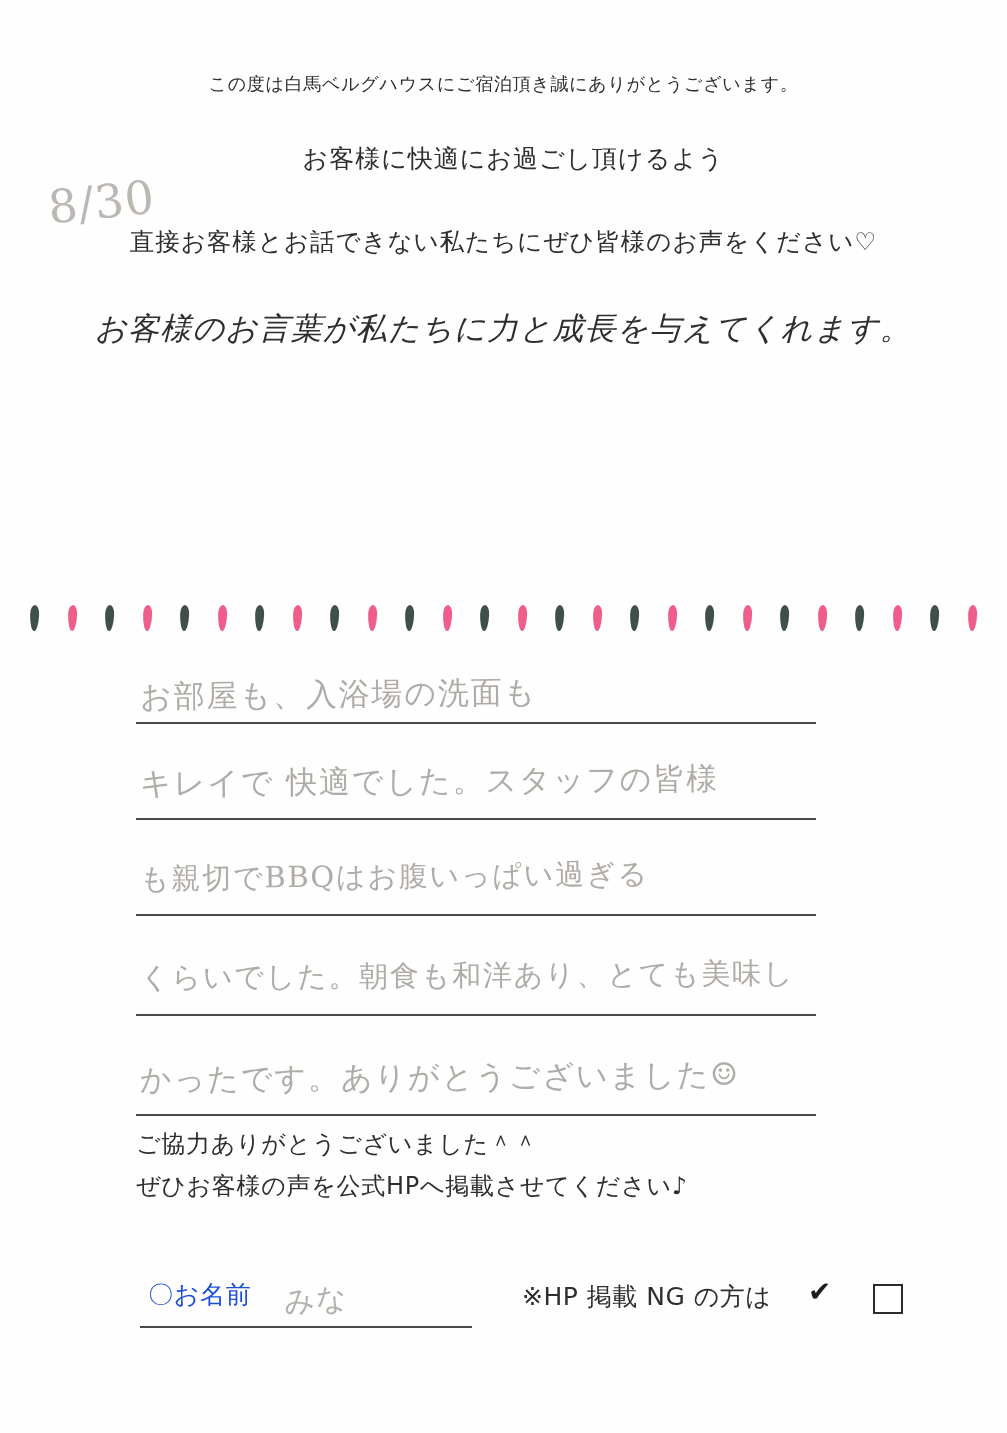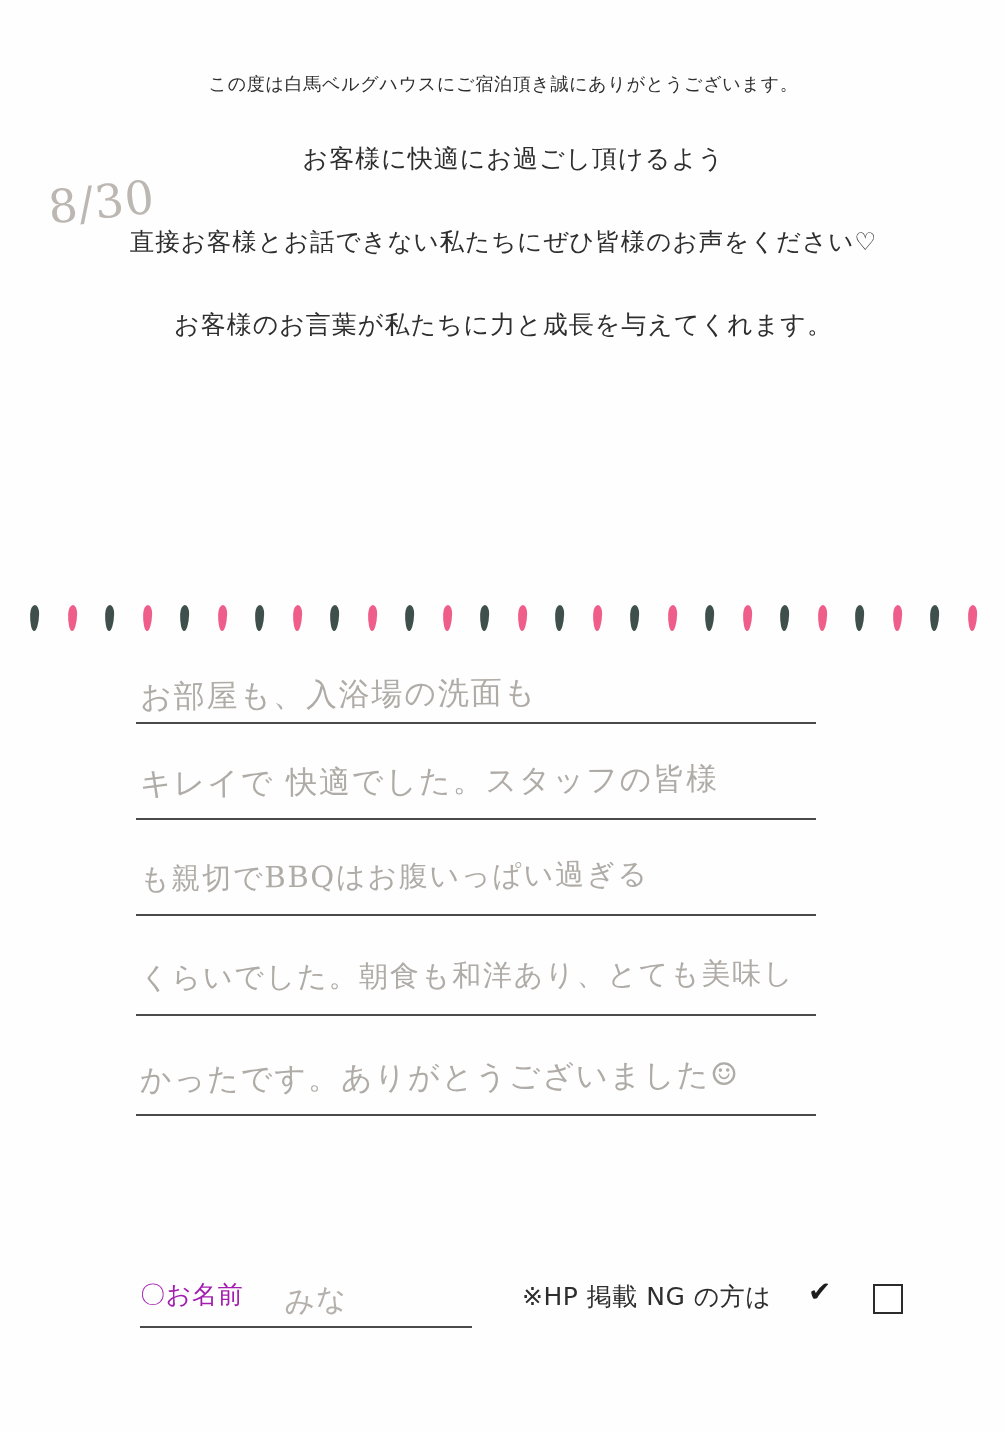--- a/index.html
+++ b/index.html
@@ -34,21 +34,21 @@
     font-size: 25px;
     letter-spacing: 0.04em;
     color: #2e2e2e;
     margin: 0 0 46px 0;
     white-space: nowrap;
   }
   .intro-line.l1 { font-size: 18px; }
   .intro-line.l2 { margin-bottom: 50px; padding-left: 20px; }
   .intro-line.l3 { margin-bottom: 50px; }
   .intro-line.l4 { font-size: 24.5px; margin-bottom: 50px; }
-  .intro-line.l5 { font-size: 25px; margin-bottom: 0; }
+  .intro-line.l5 { font-size: 31px; margin-bottom: 0; font-style: italic; }
 
   
   .hand-date {
     position: absolute;
     left: 48px;
     top: 175px;
     font-family: "DejaVu Serif", "Liberation Serif", serif;
     font-size: 46px;
     color: #b9b4ae;
     transform: rotate(-6deg);
@@ -123,24 +123,24 @@
   
   .footer {
     position: absolute;
     left: 136px;
     top: 1278px;
     width: 780px;
     height: 60px;
   }
   .name-label {
     position: absolute;
-    left: 4px;
+    left: 12px;
     top: 0;
     font-size: 25px;
-    color: #a21caf;
+    color: #1d4ed8;
     letter-spacing: 0.03em;
   }
   .name-rule {
     position: absolute;
     left: 4px;
     top: 48px;
     width: 332px;
     height: 2px;
     background: #4a4a4a;
   }
@@ -230,20 +230,24 @@
   <div class="rule r3"></div>
   <div class="rule r4"></div>
   <div class="rule r5"></div>
 
   <div class="hand-line h1">お部屋も、入浴場の洗面も</div>
   <div class="hand-line h2">キレイで 快適でした。スタッフの皆様</div>
   <div class="hand-line h3">も親切でBBQはお腹いっぱい過ぎる</div>
   <div class="hand-line h4">くらいでした。朝食も和洋あり、とても美味し</div>
   <div class="hand-line h5">かったです。ありがとうございました☺</div>
 
+  <div class="closing">
+    <p class="closing-line">ご協力ありがとうございました＾＾</p>
+    <p class="closing-line">ぜひお客様の声を公式HPへ掲載させてください♪</p>
+  </div>
 
   <div class="footer">
     <span class="name-label">〇お名前</span>
     <span class="name-written">みな</span>
     <div class="name-rule"></div>
     <span class="ng-note">※HP 掲載 NG の方は</span>
     <span class="ng-check">✔</span>
     <div class="ng-box"></div>
   </div>
 

